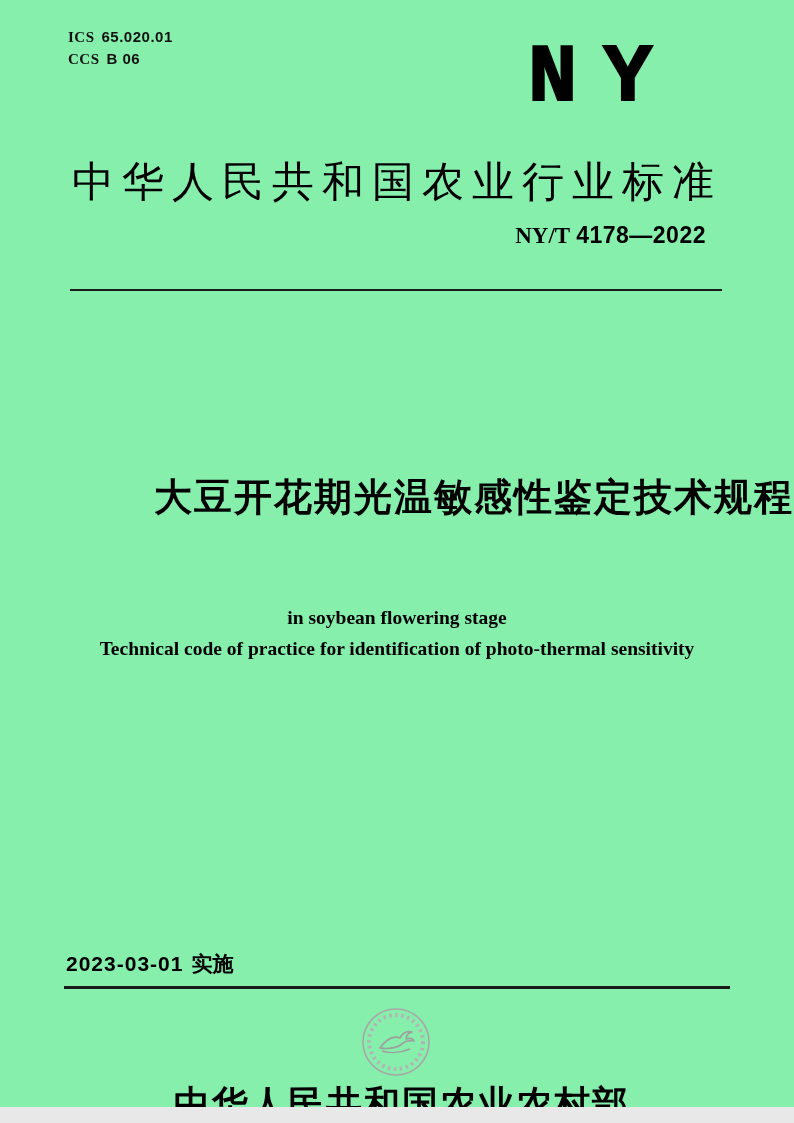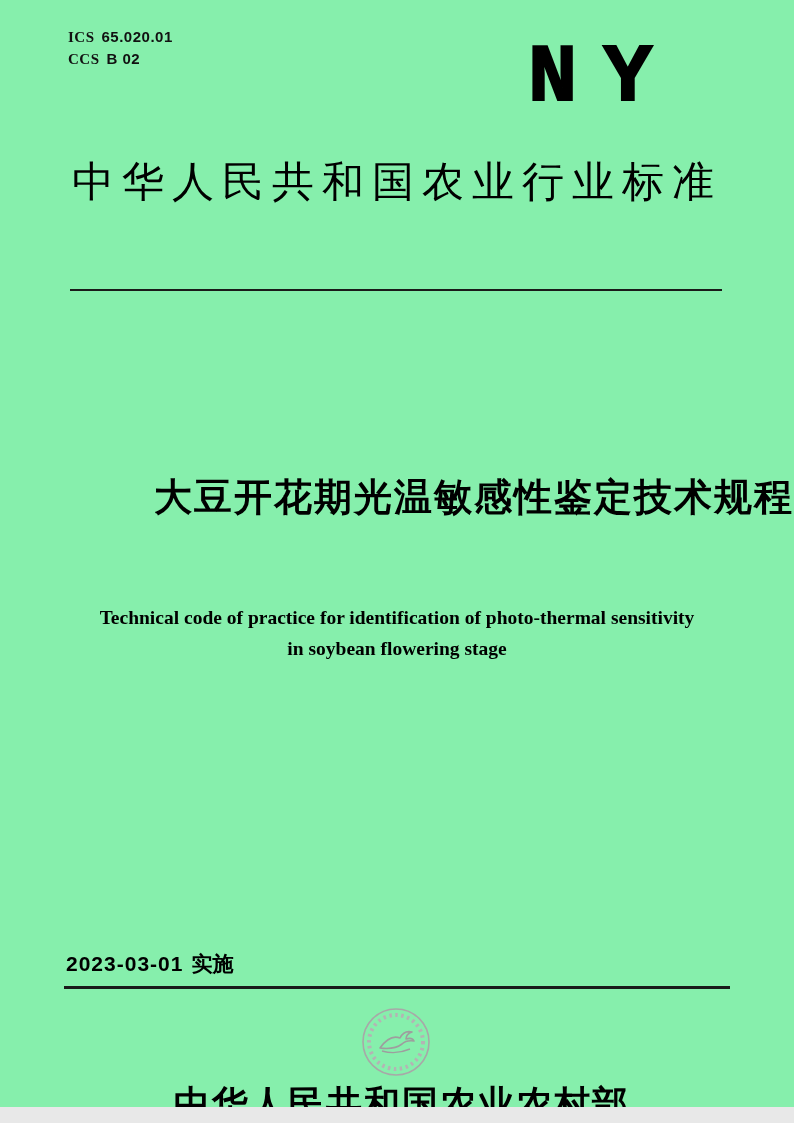--- a/index.html
+++ b/index.html
@@ -152,36 +152,39 @@
 </head>
 <body>
 
 <div class="page">
 
   <div class="ics-block">
     <div>
       <span class="code-label">ICS</span><span class="code-value">65.020.01</span>
     </div>
     <div>
-      <span class="code-label">CCS</span><span class="code-value">B 02</span>
+      <span class="code-label">CCS</span><span class="code-value">B 06</span>
     </div>
   </div>
 
   <div class="ny-logo">NY</div>
 
   <div class="standard-class-title">中华人民共和国农业行业标准</div>
 
+  <div class="standard-number">
+    <span class="prefix">NY/T</span><span class="num">4178—2022</span>
+  </div>
 
   <div class="rule-top"></div>
 
   <div class="doc-title-cn">大豆开花期光温敏感性鉴定技术规程</div>
 
   <div class="doc-title-en">
+    <div>in soybean flowering stage</div>
     <div>Technical code of practice for identification of photo-thermal sensitivity</div>
-    <div>in soybean flowering stage</div>
   </div>
 
   <div class="dates-row">
     <div>
       <span class="date-num">2023-03-01</span><span class="date-label">实施</span>
     </div>
   </div>
 
   <div class="rule-bottom"></div>
 

